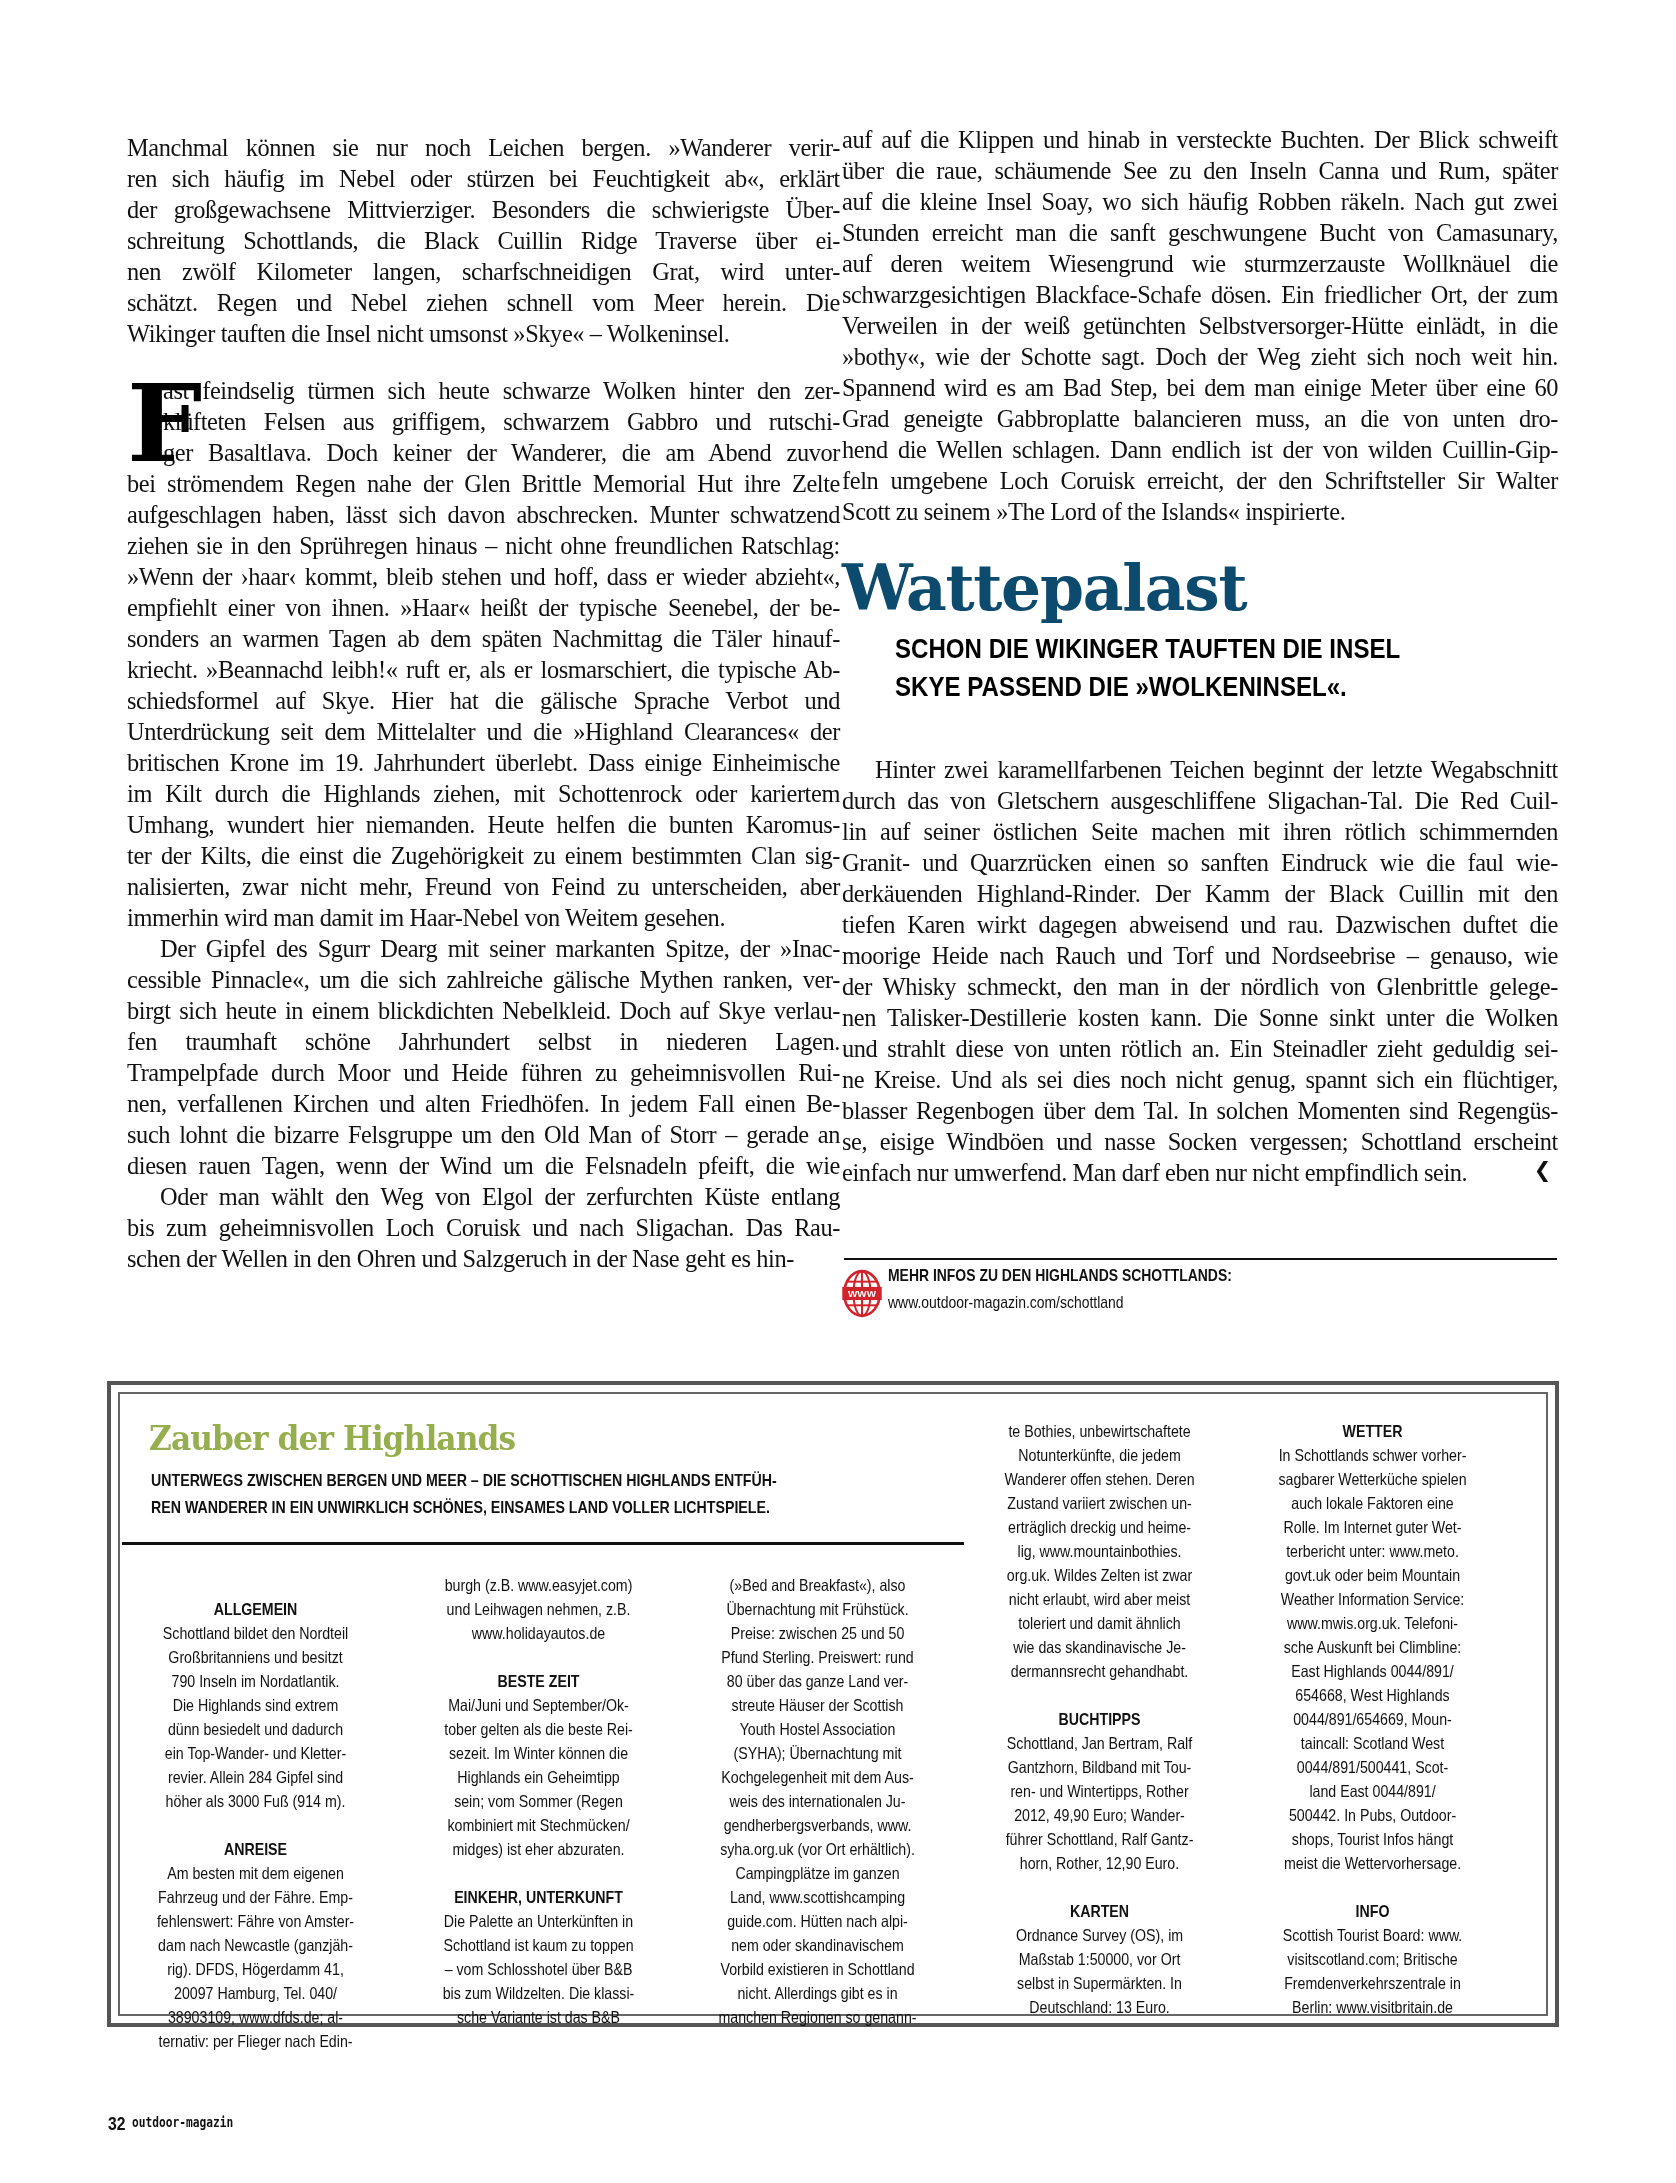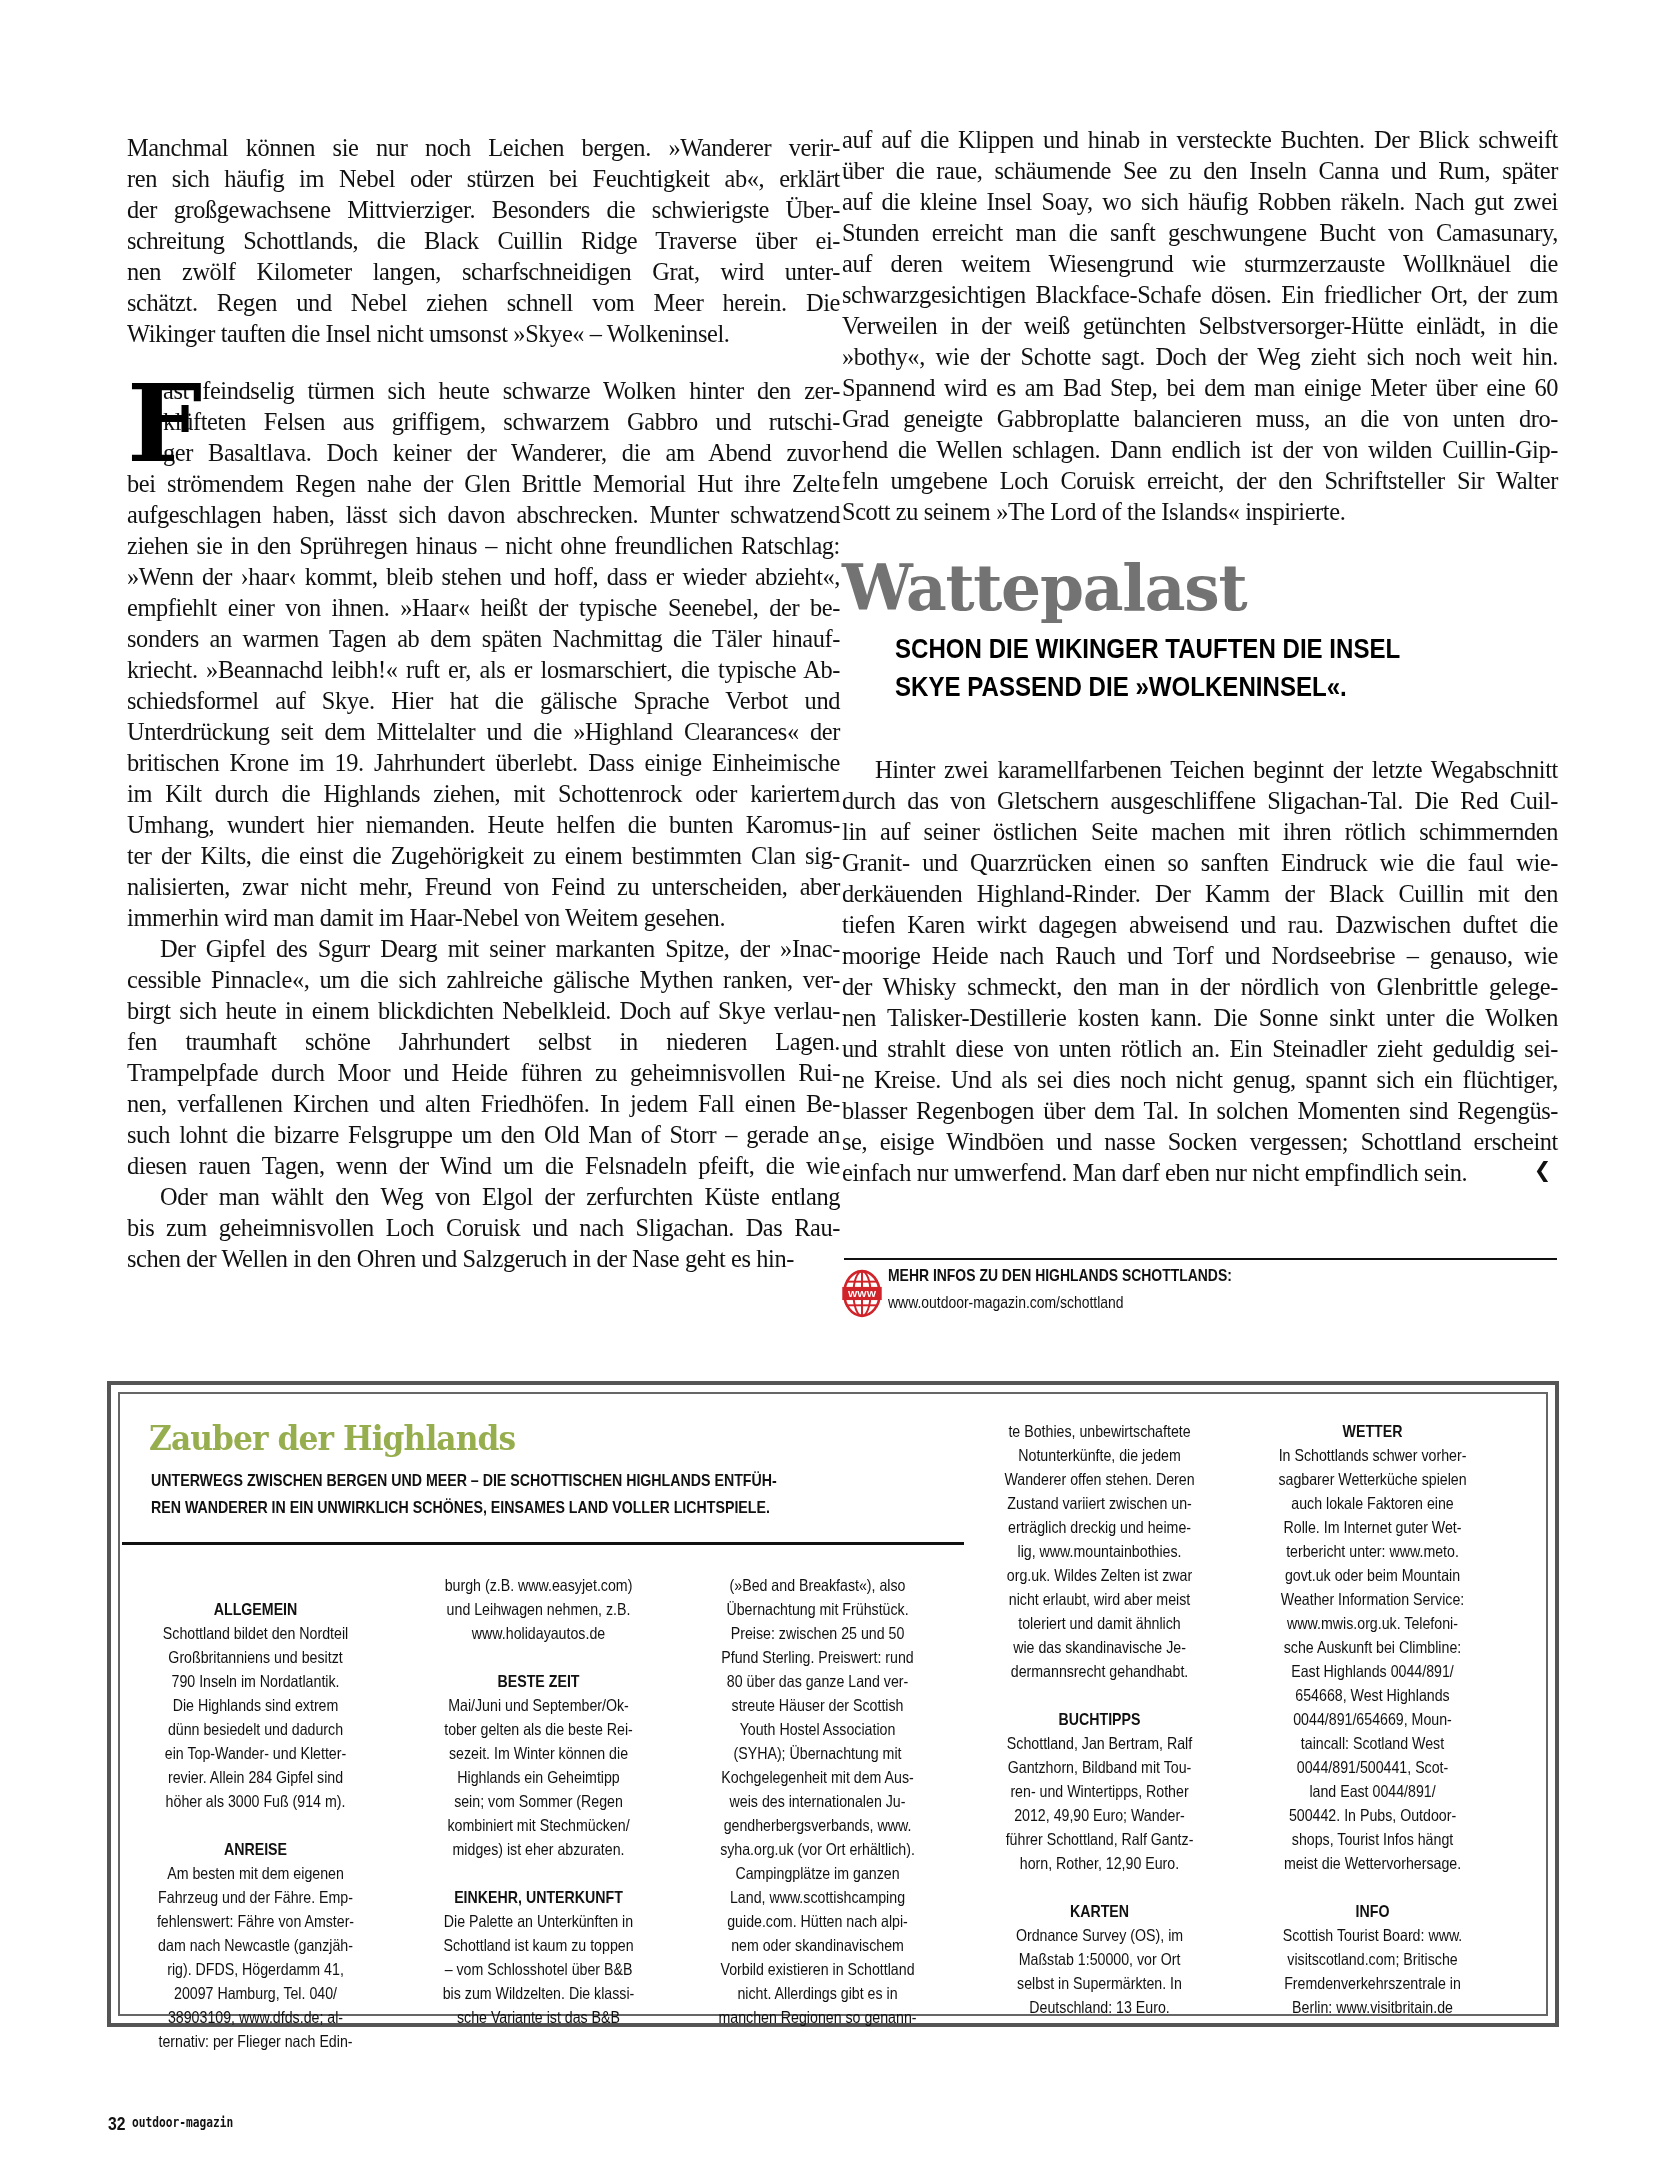--- a/index.html
+++ b/index.html
@@ -29,21 +29,21 @@
     position: absolute; left: 0; top: 5.3px;
     font-family: "DejaVu Serif", "Liberation Serif", serif;
     font-weight: bold; font-size: 106px; line-height: 86px;
     color: #000;
   }
   .body-line.dc { padding-left: 36px; }
 
   .section-title {
     font-family: "DejaVu Serif", "Liberation Serif", serif;
     font-weight: bold; font-size: 63px; line-height: 73px;
-    color: #737373; letter-spacing: -1.3px; margin-top: 25px;
+    color: #0c4a6e; letter-spacing: -1.3px; margin-top: 25px;
   }
   .subhead {
     font-family: "Liberation Sans", "DejaVu Sans", sans-serif;
     font-weight: bold; font-size: 28px; line-height: 38px;
     color: #000; margin-left: 53px; margin-top: 5.3px; transform: scaleX(0.86); transform-origin: left;
     white-space: nowrap;
   }
   .subhead-gap { height: 48px; }
 
   .end-mark { float: right; font-family: "DejaVu Sans", sans-serif; font-weight: bold; font-size: 21px; }

